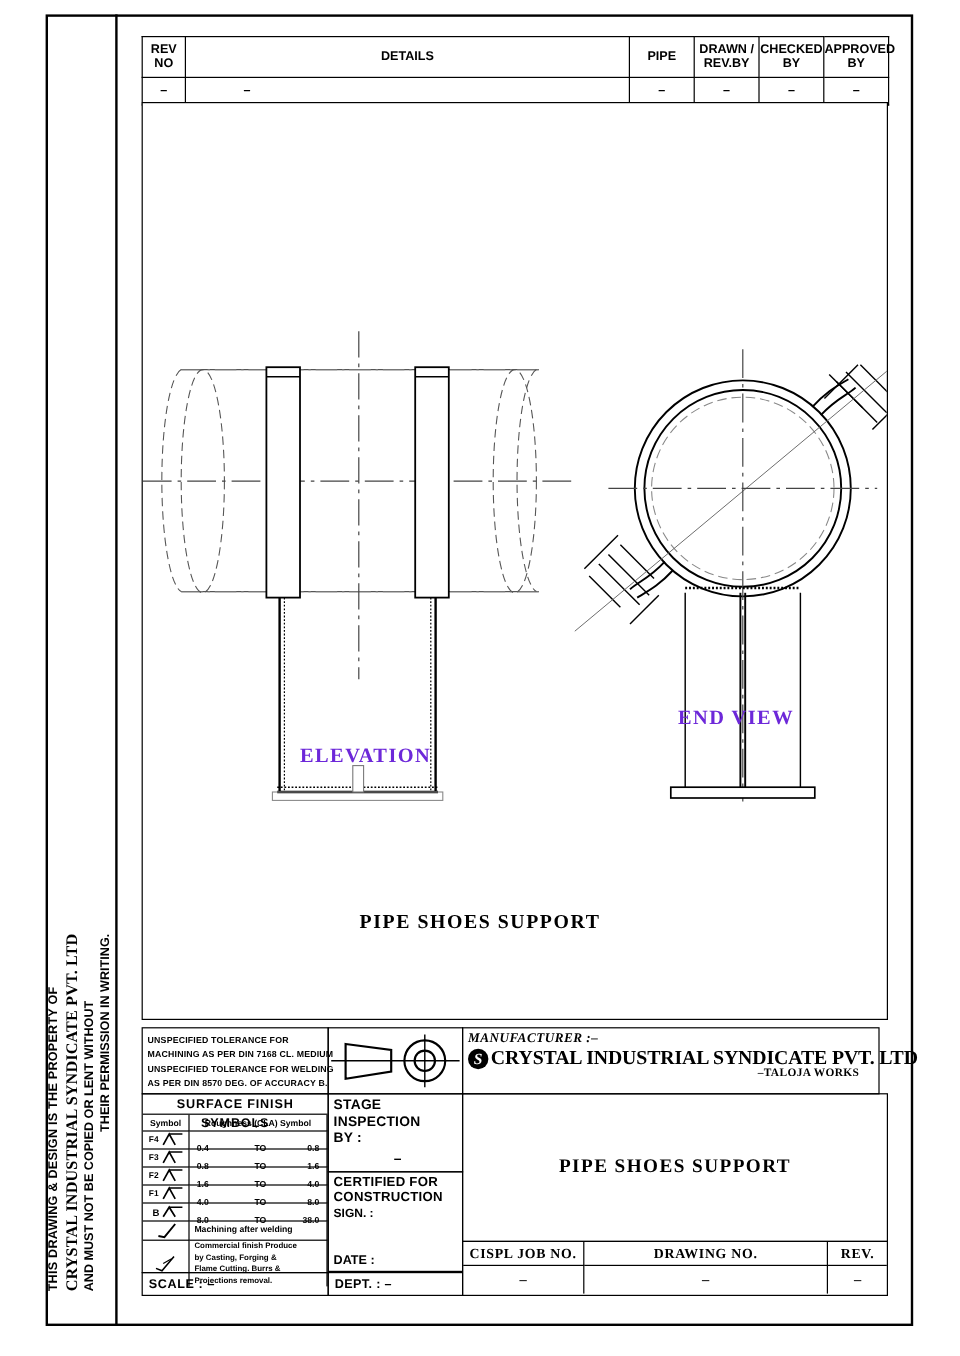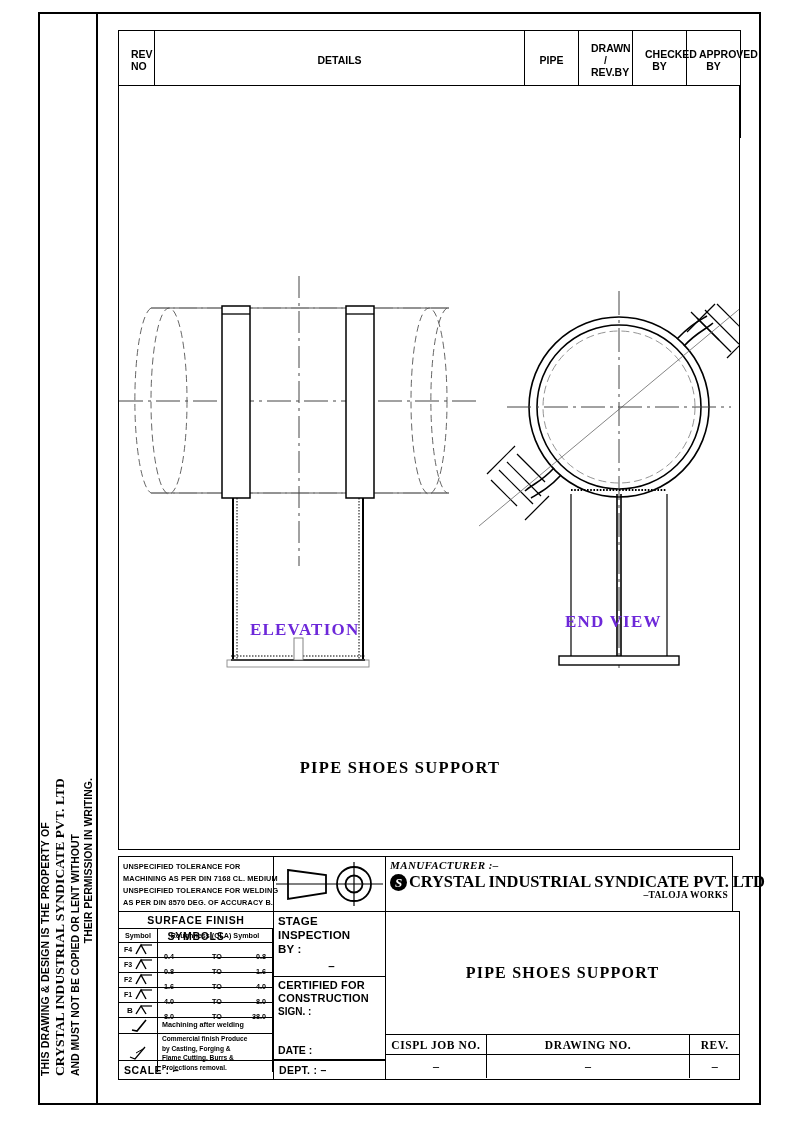--- a/index.html
+++ b/index.html
@@ -91,21 +91,21 @@
     border-collapse: collapse;
     table-layout: fixed;
   }
   .rev-table th, .rev-table td {
     border: 1.5px solid #000;
     text-align: center;
     font-size: 10.5px;
     font-weight: bold;
     font-family: "Liberation Sans", sans-serif;
     line-height: 1.12;
-    padding: 12px;
+    padding: 0;
   }
   .rev-table th { height: 33px; }
   .rev-table td { height: 22px; }
   .rev-table td.details-cell { text-align: left; padding-left: 48px; }
 
   
   .draw-area {
     position: absolute;
     left: 118px;
     top: 85px;
@@ -129,21 +129,21 @@
   .view-label {
     position: absolute;
     font-family: "Liberation Serif", serif;
     font-size: 17px;
     font-weight: bold;
     letter-spacing: 1.2px;
     color: #6d28d9;
     white-space: nowrap;
   }
   #label-elevation { left: 250px; top: 620px; }
-  #label-endview   { left: 565px; top: 612px; }
+  #label-endview   { left: 565px; top: 588px; }
   #center-title {
     position: absolute;
     left: 0; top: 758px;
     width: 800px;
     text-align: center;
     font-family: "Liberation Serif", serif;
     font-size: 16.5px;
     font-weight: bold;
     letter-spacing: 1.3px;
     color: #000;
@@ -166,21 +166,21 @@
   }
 
   .tb-proj {
     left: 273px; top: 856px; width: 113px; height: 56px;
     border: 1.5px solid #000;
   }
 
   .tb-mfr {
     left: 385px; top: 856px; width: 348px; height: 56px;
     border: 1.5px solid #000;
-    padding: 2px 0 0 4px;
+    padding: 2px 12px 0 4px;
   }
   .mfr-label {
     font-family: "Liberation Serif", serif;
     font-size: 11px;
     font-weight: bold;
     font-style: italic;
     letter-spacing: 0.4px;
   }
   .mfr-row { display: flex; align-items: center; margin-top: 1px; }
   .mfr-logo {

